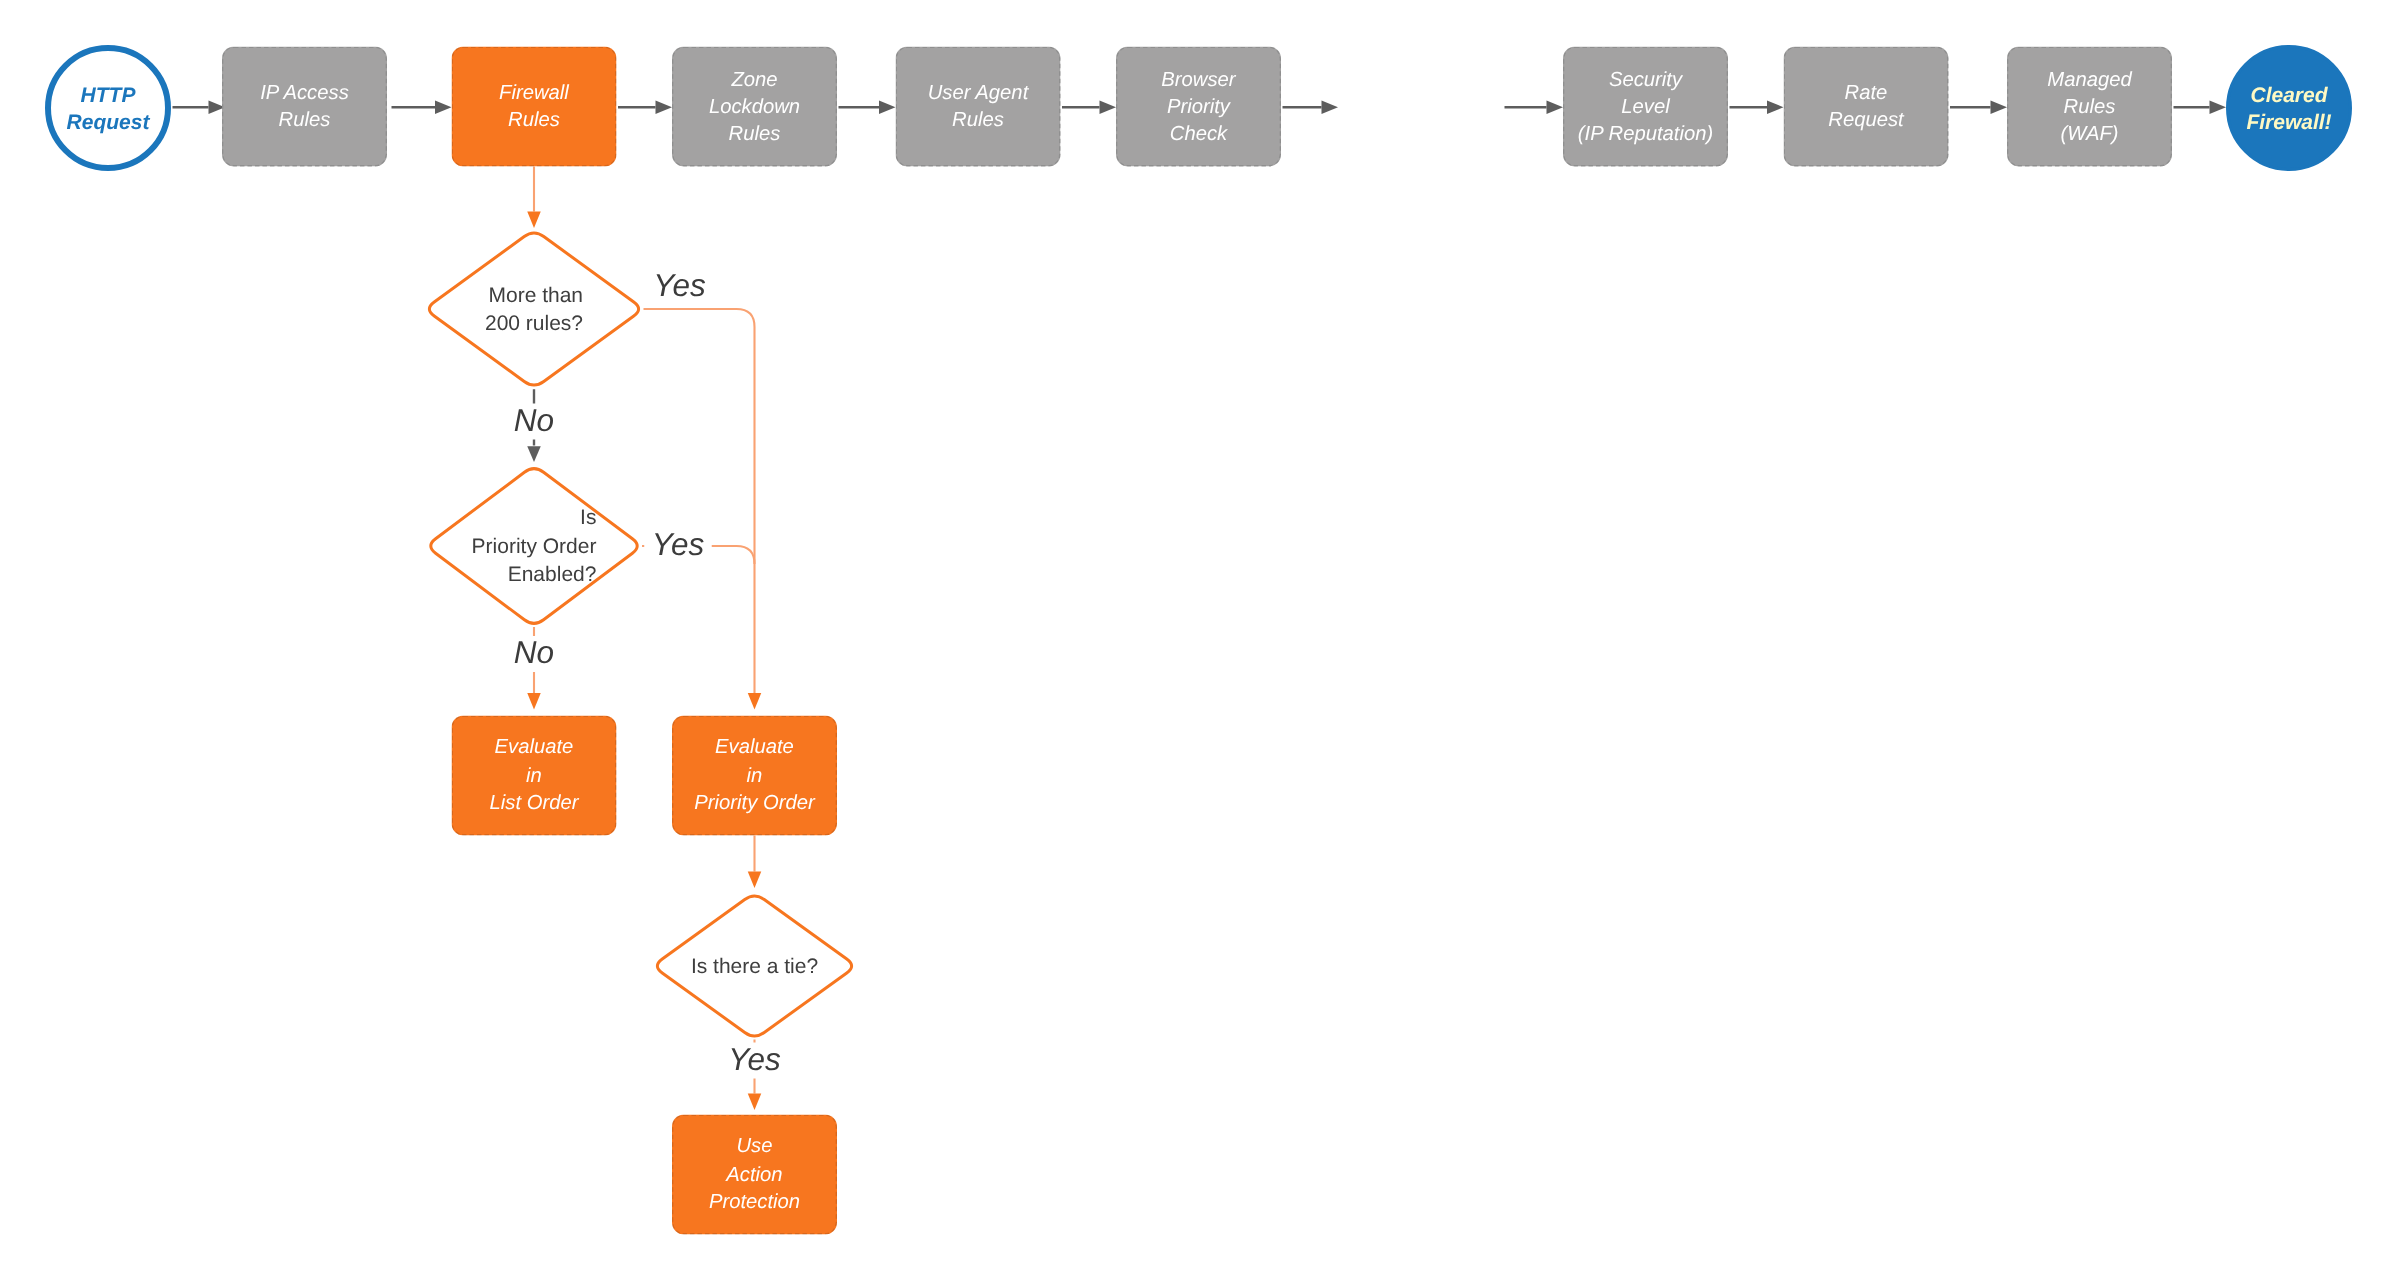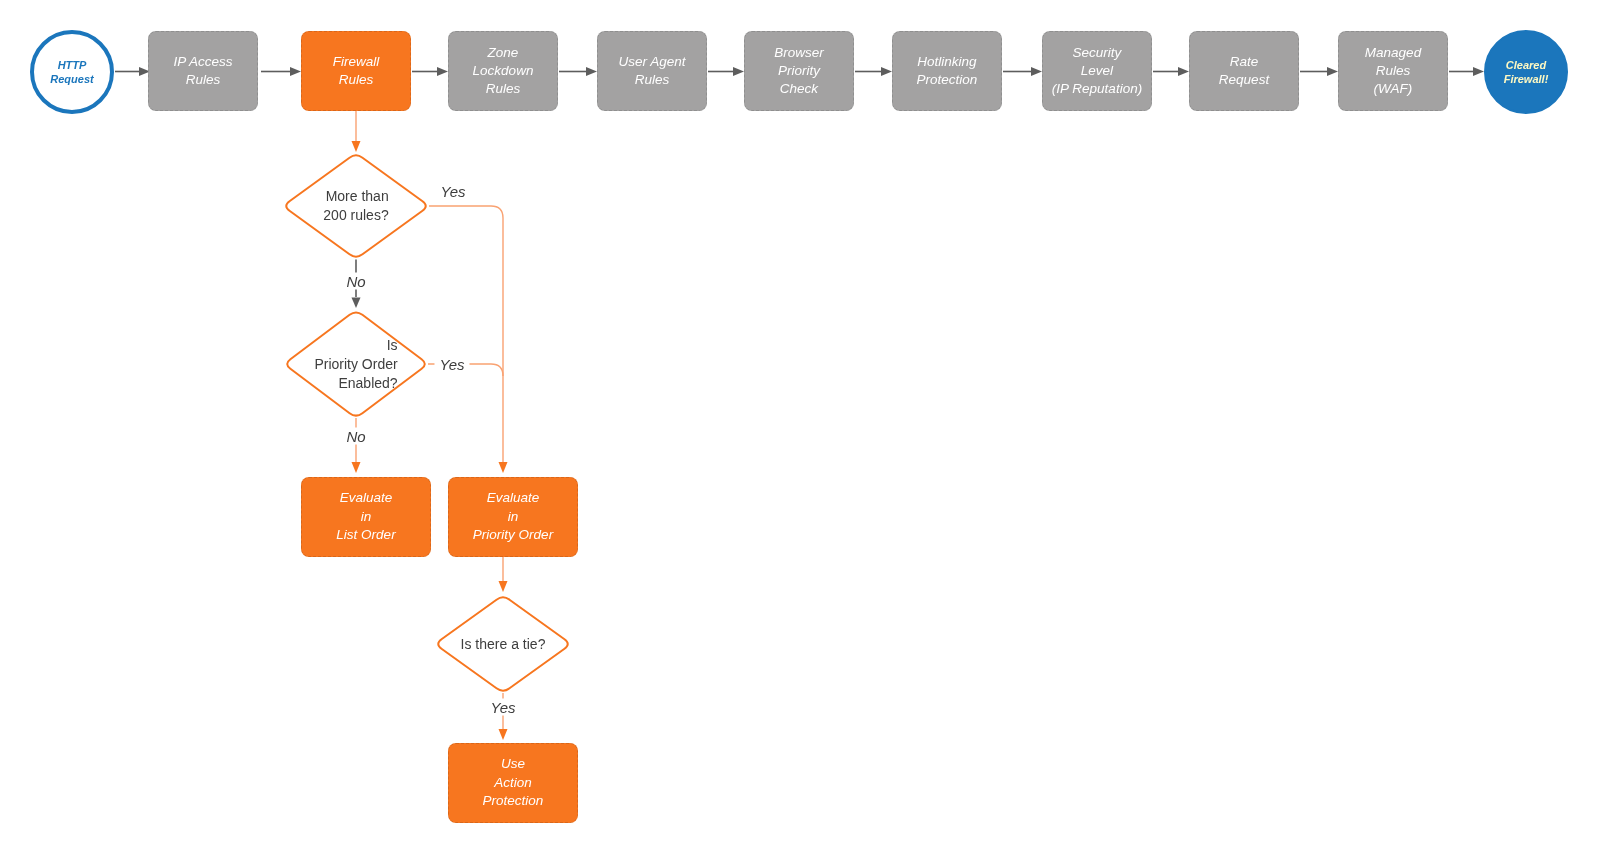--- a/index.html
+++ b/index.html
@@ -53,30 +53,30 @@
     width: 84px;
     height: 84px;
     border-radius: 50%;
     box-sizing: border-box;
     display: flex;
     align-items: center;
     justify-content: center;
     text-align: center;
     font-style: italic;
     font-weight: bold;
-    font-size: 11px;
+    font-size: 14px;
     line-height: 1.3;
     white-space: pre-line;
   }
   .terminal.start { left: 30px;  background: #ffffff; border: 4px solid var(--blue); color: var(--blue); }
   .terminal.end   { left: 1484px; background: var(--blue); border: 2px solid var(--blue); color: #fef9c3; }
 
   .action {
     position: absolute;
-    width: 130px;
+    width: 110px;
     height: 80px;
     border-radius: 8px;
     box-sizing: border-box;
     background: var(--orange);
     border: 1px dashed rgba(0,0,0,0.12);
     display: flex;
     align-items: center;
     justify-content: center;
     text-align: center;
     color: #ffffff;
@@ -92,21 +92,21 @@
     text-align: right;
     white-space: pre-line;
     font-size: 14px;
     line-height: 1.35;
     color: var(--text_dark);
   }
   .elabel {
     position: absolute;
     transform: translate(-50%, -50%);
     font-style: italic;
-    font-size: 15px;
+    font-size: 21px;
     color: #3c3c3c;
   }
   .elabel.onwire { background: #ffffff; padding: 0 5px; text-align: right; }
 </style>
 </head>
 <body>
 
 <div class="canvas">
 
   <svg class="wires" viewBox="0 0 1600 858">
@@ -181,24 +181,20 @@
   </div>
   <div class="stage gray" style="left:597px">
     <span>User Agent
 Rules</span>
   </div>
   <div class="stage gray" style="left:744px">
     <span>Browser
 Priority
 Check</span>
   </div>
-  <div class="stage gray" style="left:892px">
-    <span>Hotlinking
-Protection</span>
-  </div>
   <div class="stage gray" style="left:1042px">
     <span>Security
 Level
 (IP Reputation)</span>
   </div>
   <div class="stage gray" style="left:1189px">
     <span>Rate
 Request</span>
   </div>
   <div class="stage gray" style="left:1338px">

